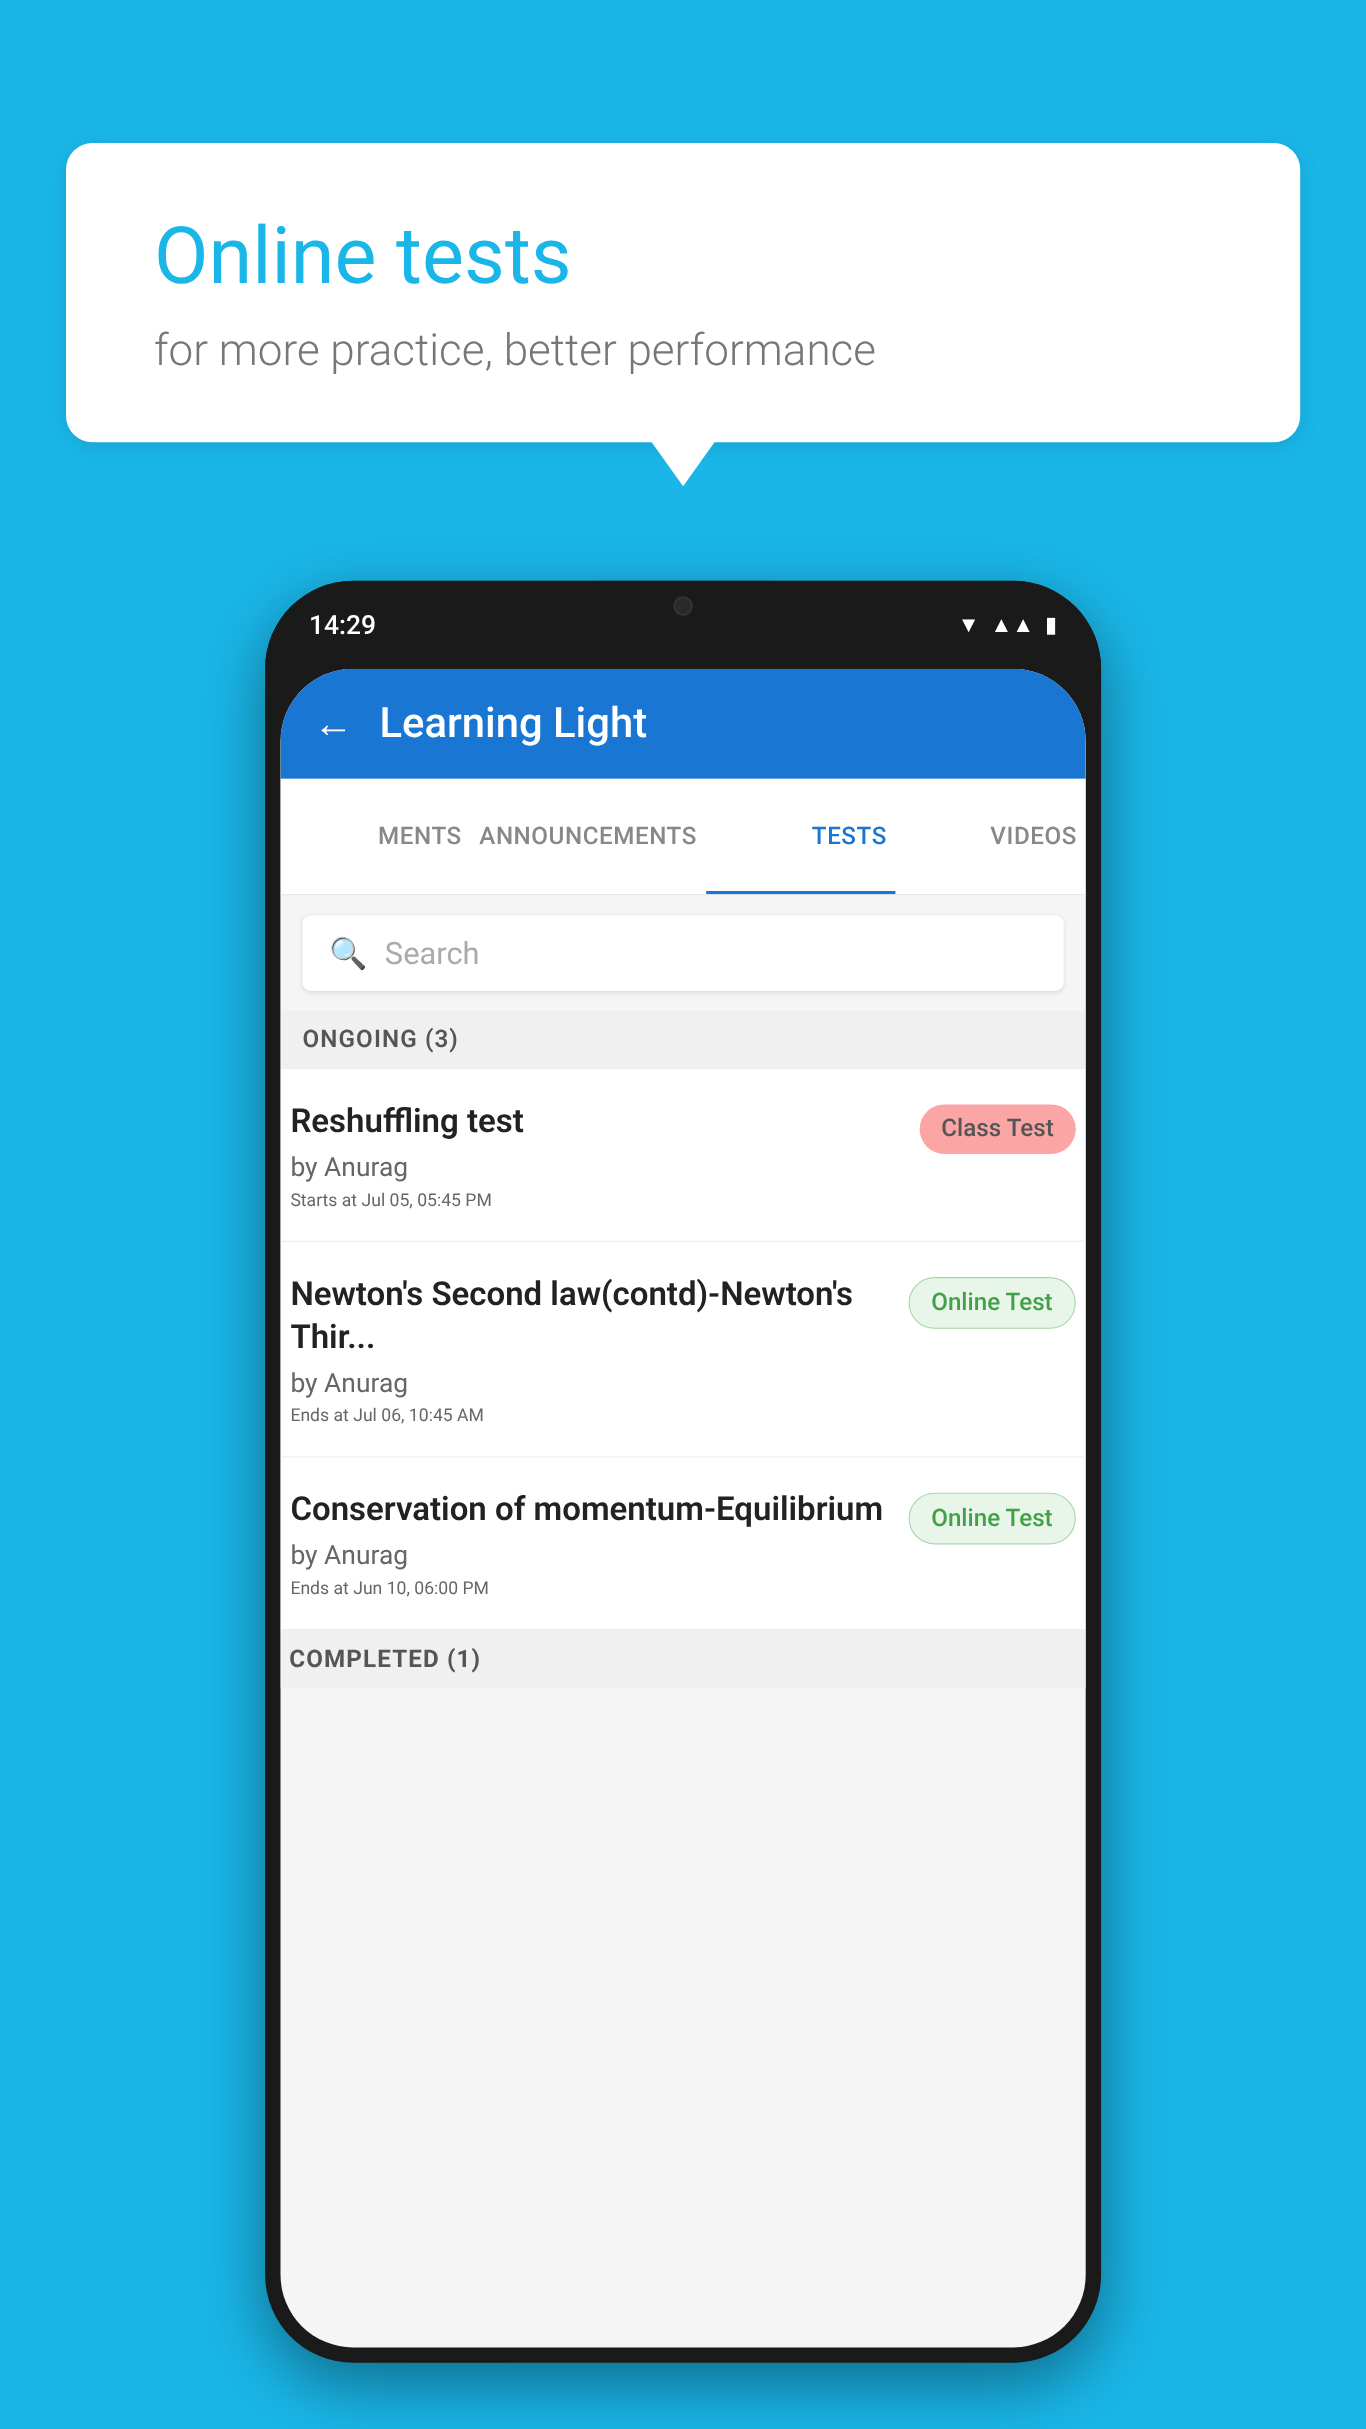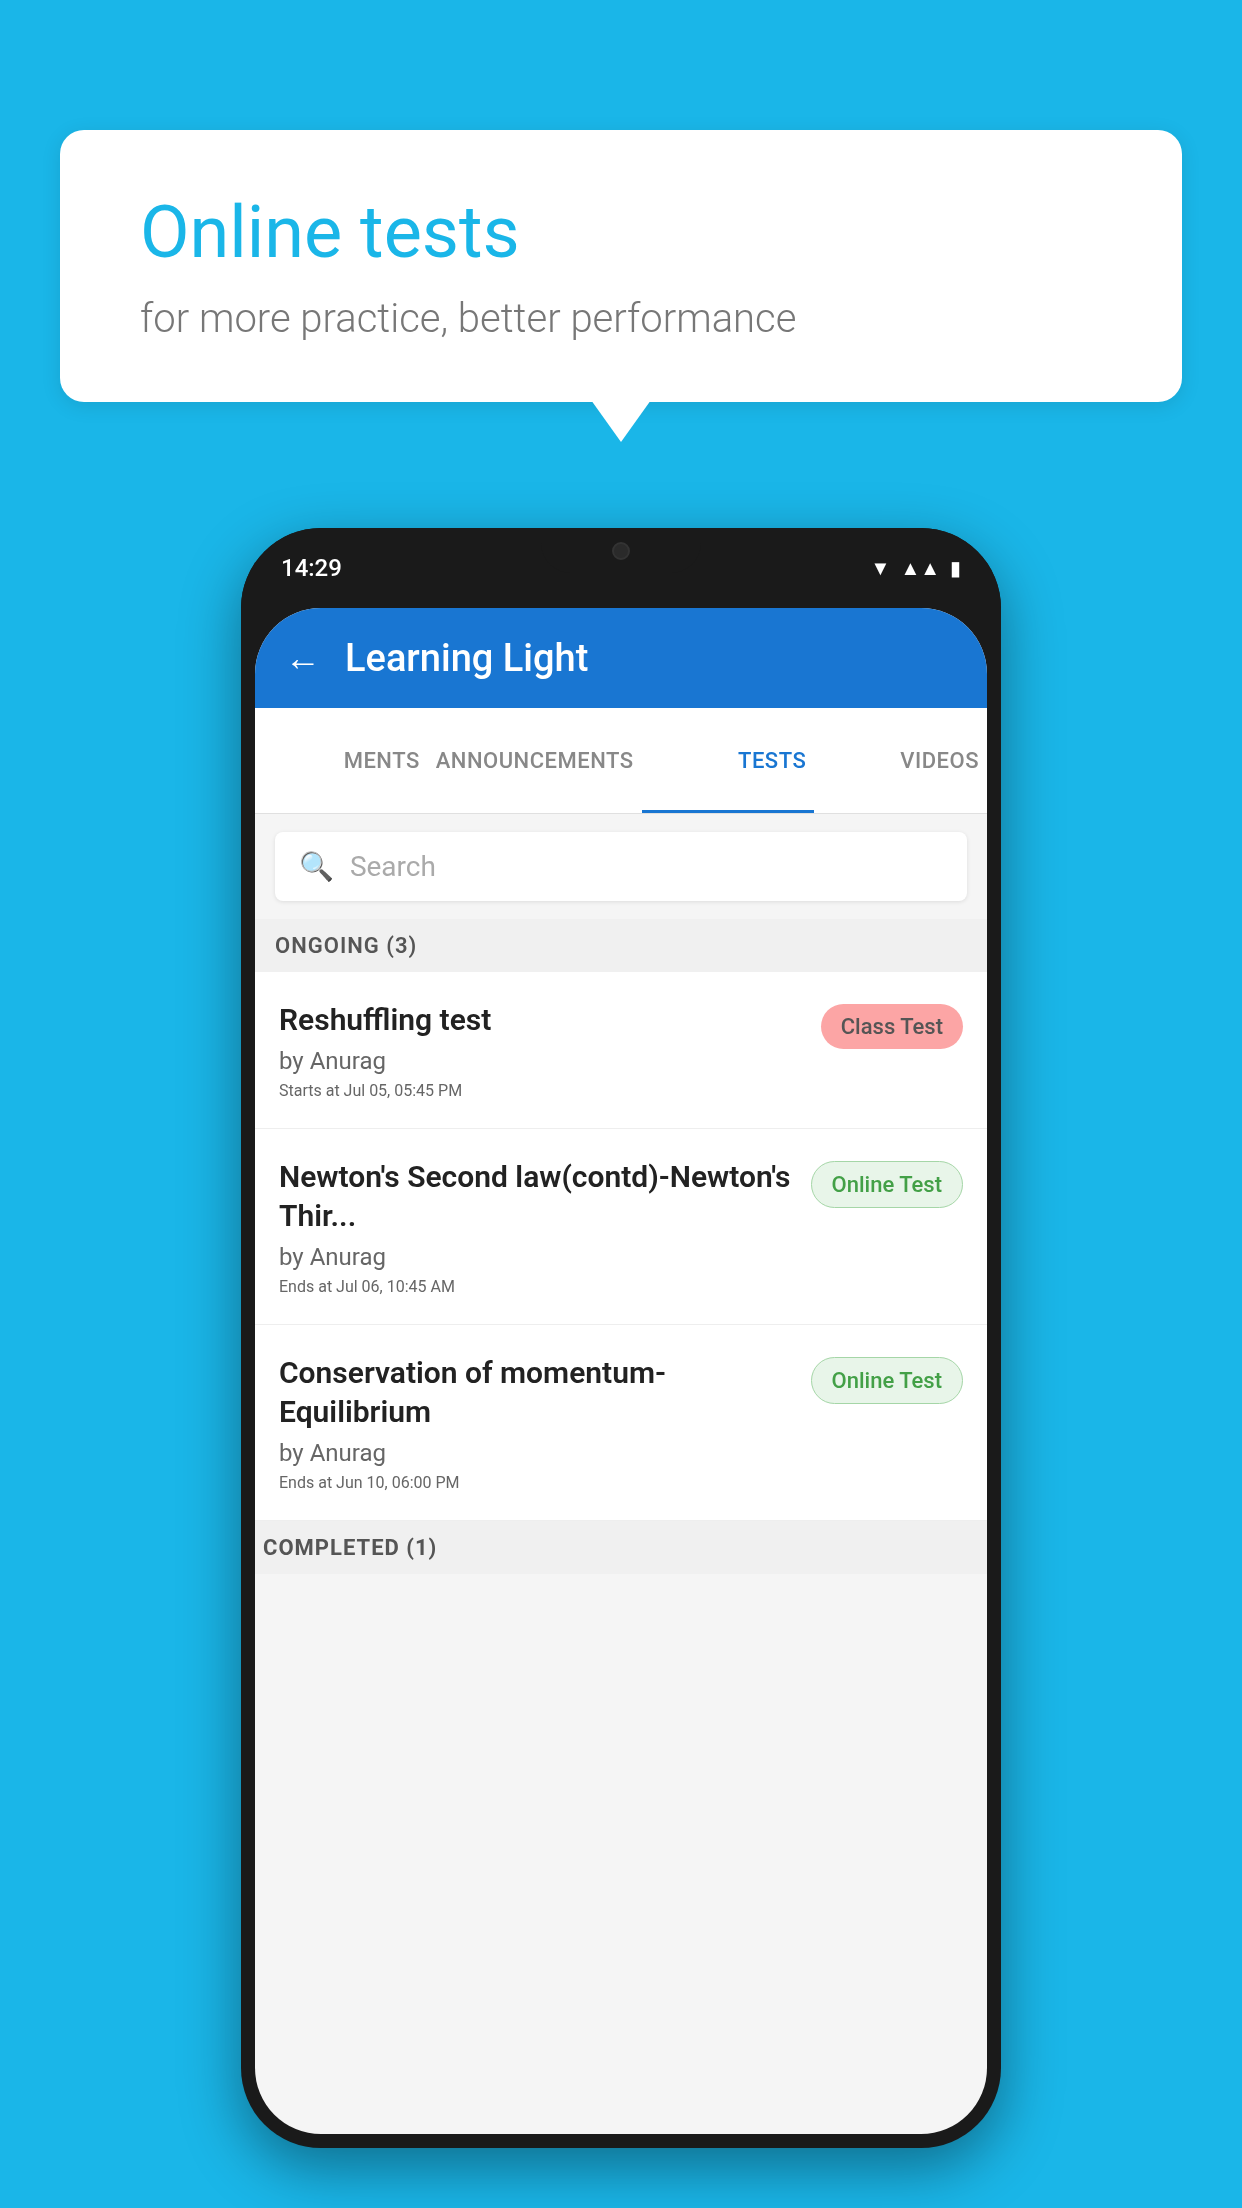--- a/index.html
+++ b/index.html
@@ -227,21 +227,21 @@
       color: #555;
       letter-spacing: 1px;
     }
 
     
     .test-list {
       background: white;
     }
 
     .test-item {
-      padding: 28px 24px;
+      padding: 28px 9px;
       border-bottom: 1px solid #eee;
       display: flex;
       align-items: flex-start;
       justify-content: space-between;
       gap: 16px;
     }
 
     .test-info {
       flex: 1;
     }

